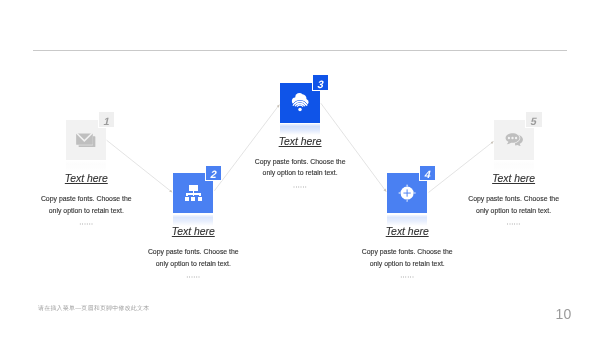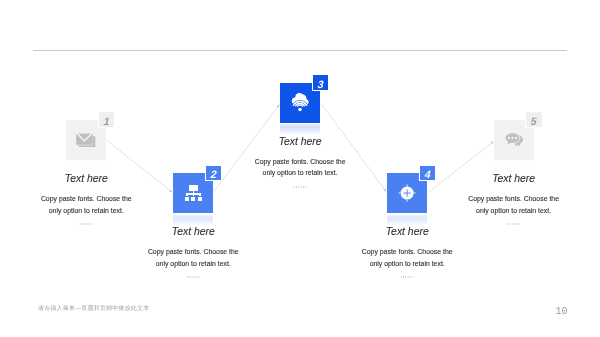--- a/index.html
+++ b/index.html
@@ -5,35 +5,35 @@
   html,body{margin:0;padding:0;}
   body{width:600px;height:337px;background:#ffffff;
        font-family:"Liberation Sans",sans-serif;overflow:hidden;
        -webkit-font-smoothing:antialiased;}
   .slide{position:relative;width:600px;height:337px;background:#ffffff;overflow:hidden;}
 
   .rule{position:absolute;left:33px;top:50px;width:534px;height:1px;background:#c9c9c9;}
 
   .footer-text{position:absolute;left:38px;top:304.3px;font-size:5.95px;
                color:#9e9e9e;white-space:nowrap;letter-spacing:.25px;}
-  .page-num{position:absolute;left:555.6px;top:306.2px;font-size:10px;color:#9a9a9a;font-family:Liberation Mono, monospace;}
+  .page-num{position:absolute;left:555.6px;top:306.2px;font-size:14px;color:#9a9a9a;}
 
   svg.lines{position:absolute;left:0;top:0;width:600px;height:337px;pointer-events:none;}
 
   .node{position:absolute;width:0;height:0;}
   .tile{position:absolute;left:-20px;width:40px;height:40px;}
   .tile .gfx{position:absolute;left:0;top:0;width:40px;height:40px;}
   .refl{position:absolute;left:-20px;width:40px;height:11.2px;}
   .badge{position:absolute;width:15.5px;height:14.6px;box-shadow:0 0 0 1px #ffffff;}
   .badge span{position:absolute;left:0;top:1.7px;width:15.5px;height:14.6px;
               display:flex;align-items:center;justify-content:center;
               font-family:"Liberation Sans",sans-serif;font-weight:bold;
               font-size:10.6px;line-height:1;transform:skewX(-13deg);}
   .title{position:absolute;left:-90px;width:180px;text-align:center;
-         font-style:italic;font-size:10.4px;color:#333333;white-space:nowrap;
+         font-style:italic;font-size:10.4px;color:#333333;white-space:nowrap;text-decoration:underline;
          -webkit-text-stroke:0.12px #333333;}
   .body{position:absolute;left:-90px;width:180px;text-align:center;
         font-size:6.9px;color:#333333;line-height:11.5px;white-space:nowrap;
         -webkit-text-stroke:0.12px #333333;}
   .dots{position:absolute;left:-90px;width:180px;text-align:center;
         font-size:7.2px;color:#b5b5b5;letter-spacing:0.35px;line-height:1;
         text-shadow:0 0.7px 0 #b5b5b5;}
 </style>
 </head>
 <body>

